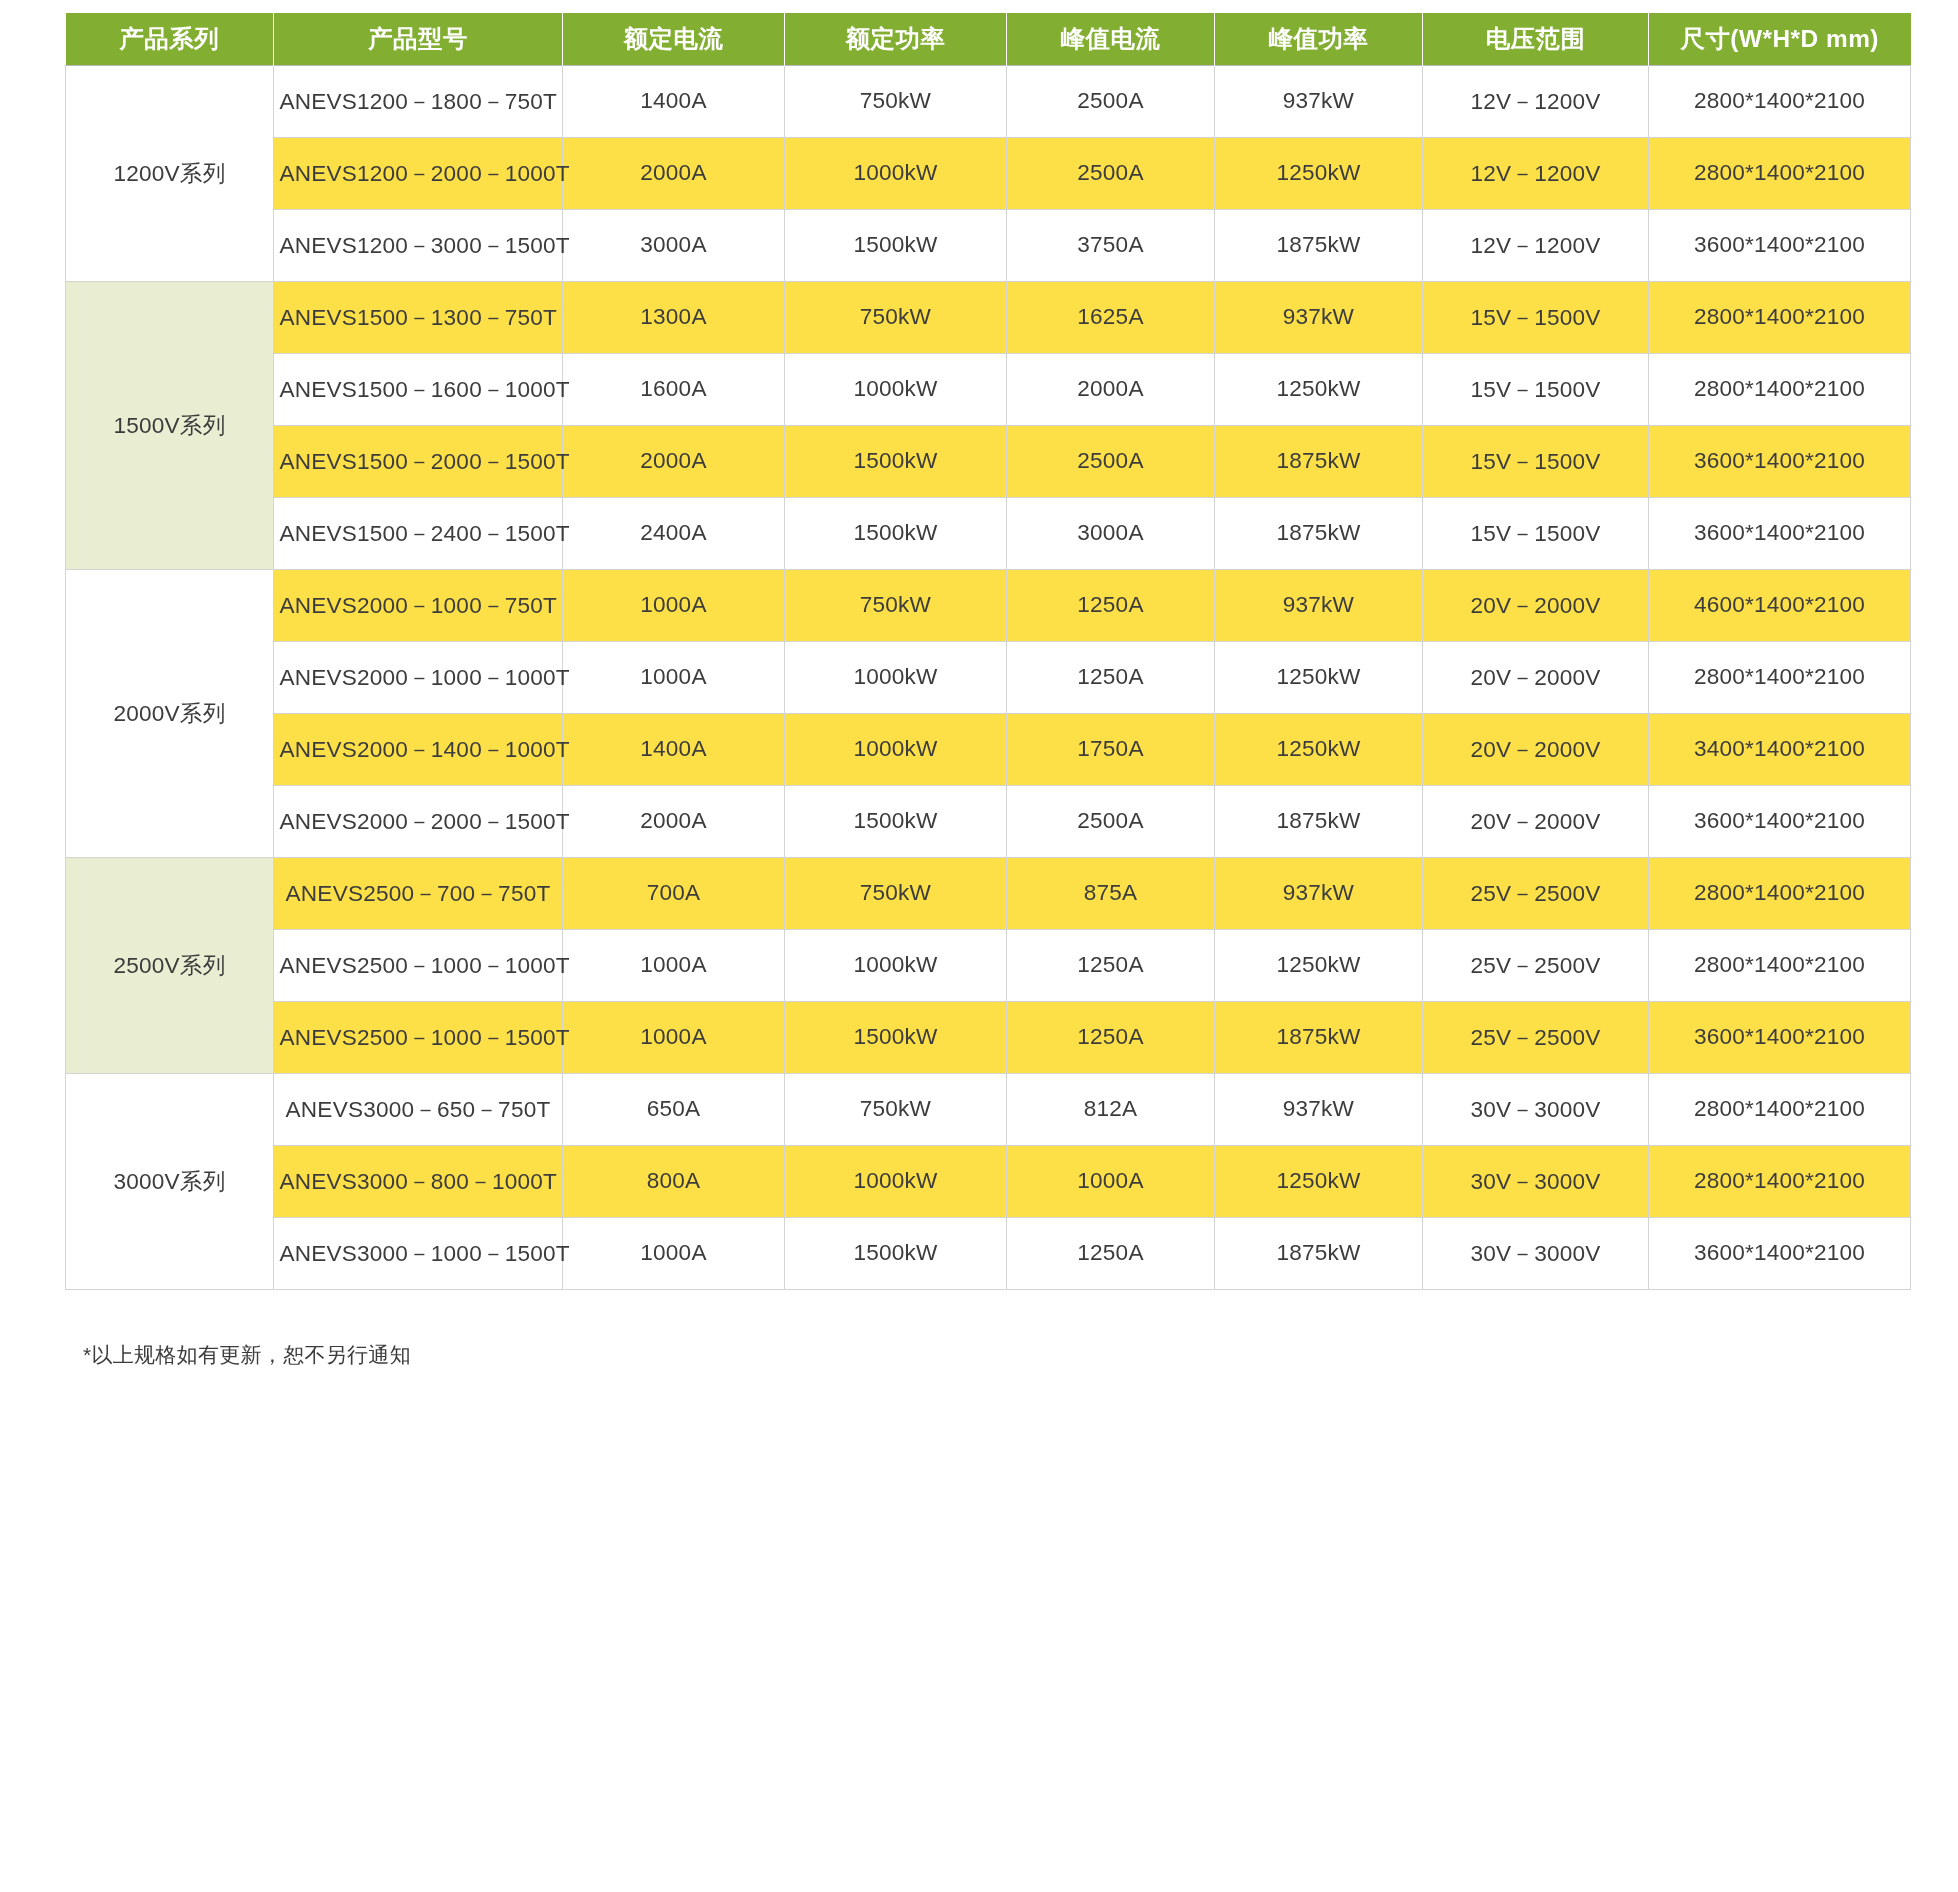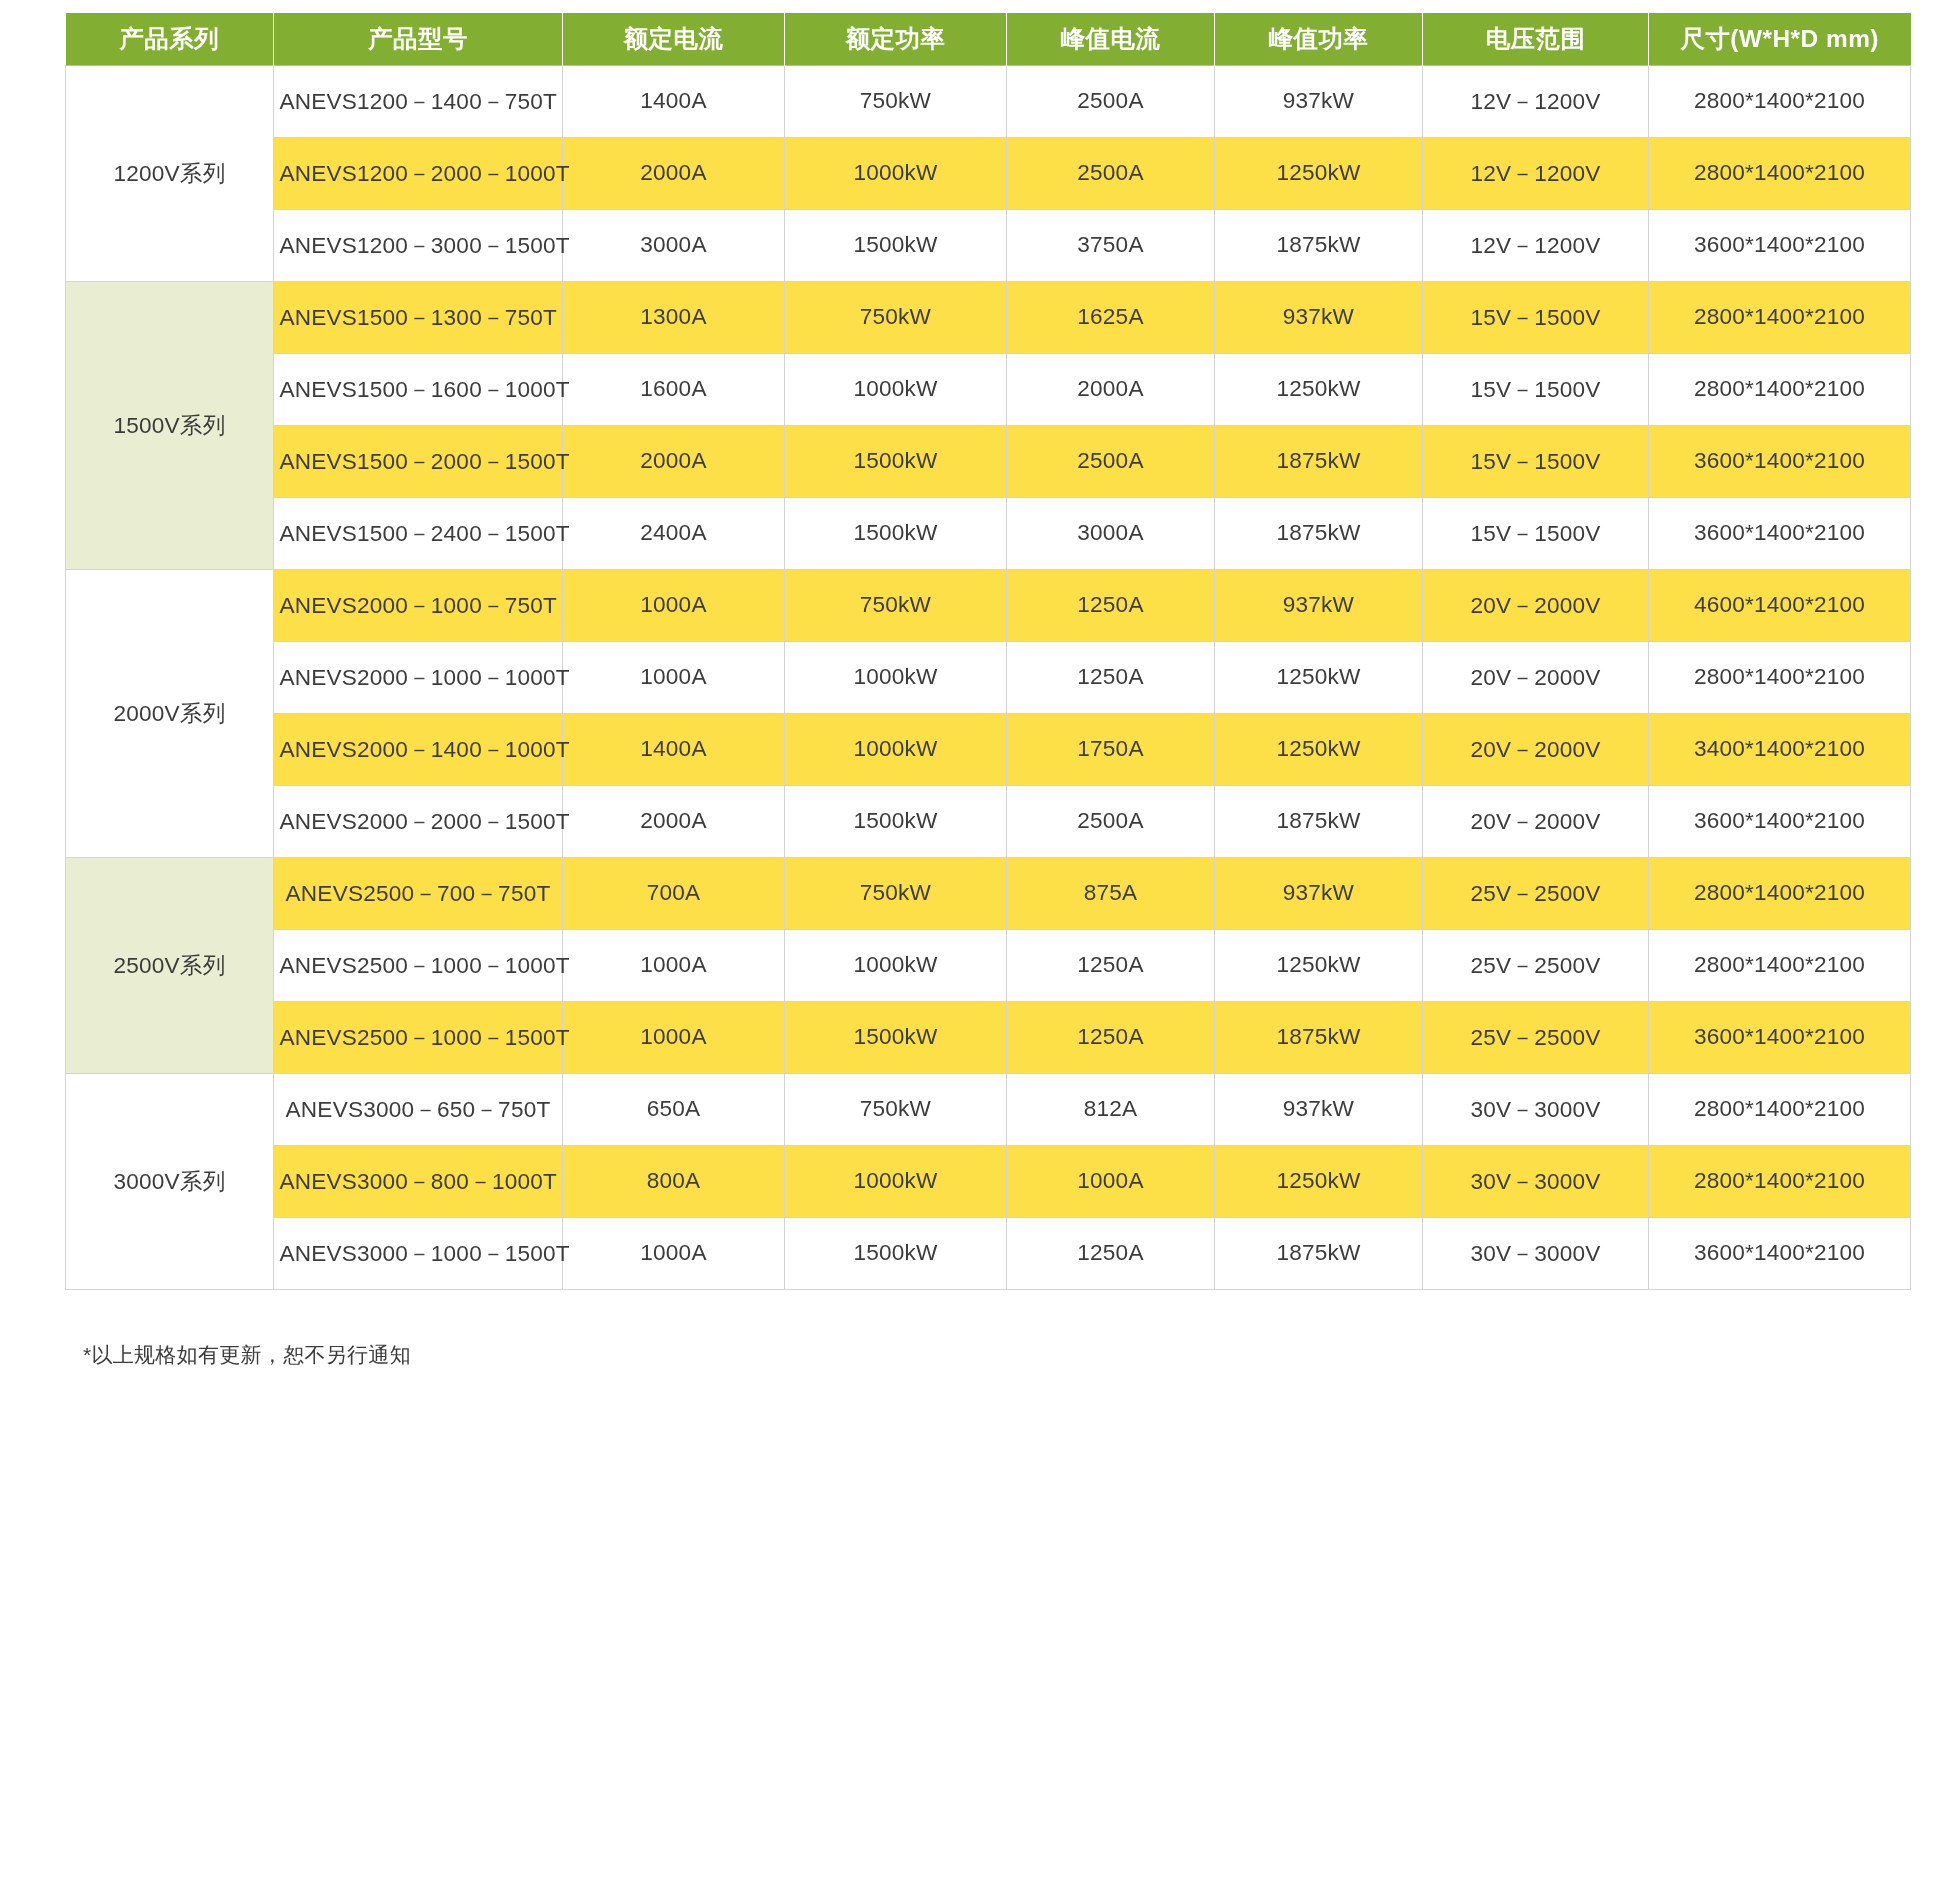--- a/index.html
+++ b/index.html
@@ -118,21 +118,21 @@
           <th>额定功率</th>
           <th>峰值电流</th>
           <th>峰值功率</th>
           <th>电压范围</th>
           <th>尺寸(W*H*D mm)</th>
         </tr>
     </thead>
     <tbody id="table-body">
         <tr class="plain group-start">
           <td rowspan="3" class="series-cell series-plain">1200V系列</td>
-          <td>ANEVS1200－1400－750T</td>
+          <td>ANEVS1200－1800－750T</td>
           <td>1400A</td>
           <td>750kW</td>
           <td>2500A</td>
           <td>937kW</td>
           <td>12V－1200V</td>
           <td>2800*1400*2100</td>
         </tr>
         <tr class="shaded">
           <td>ANEVS1200－2000－1000T</td>
           <td>2000A</td>

